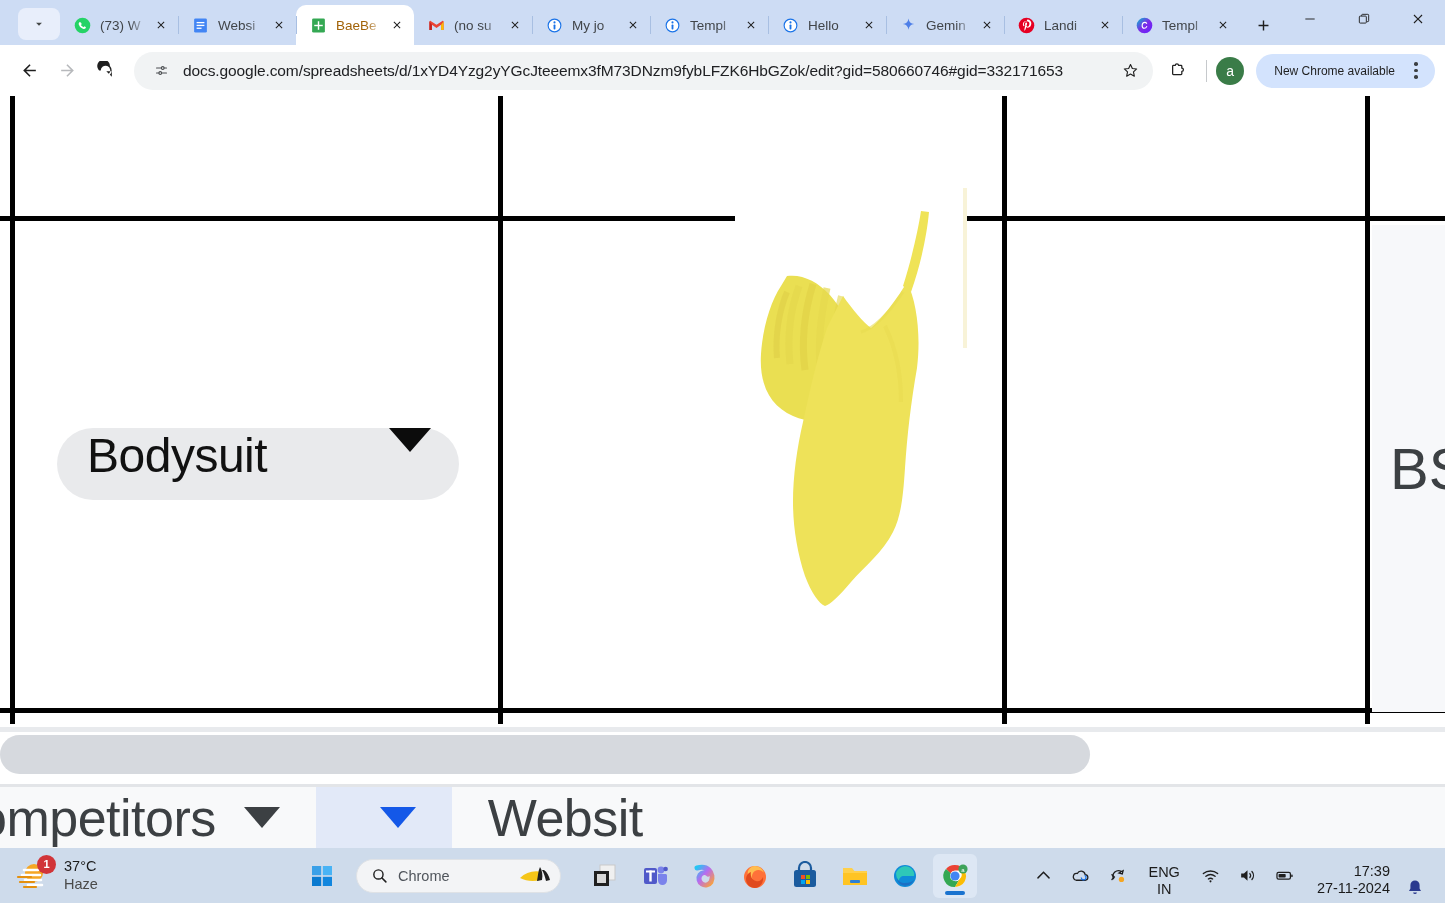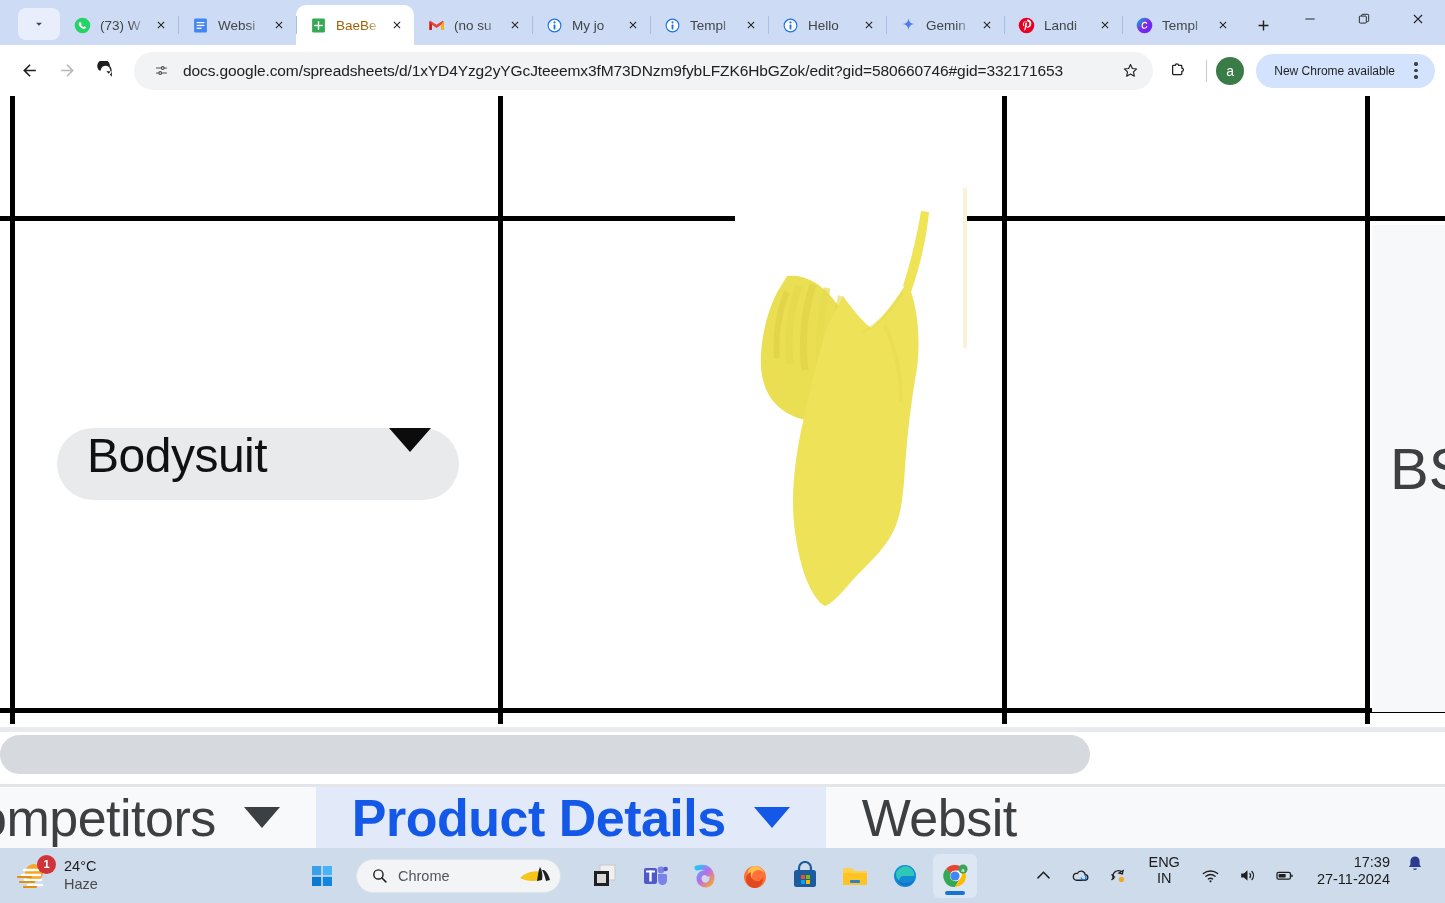--- a/index.html
+++ b/index.html
@@ -191,21 +191,21 @@
     width:44px; height:44px; display:flex; align-items:center; justify-content:center;
     cursor:pointer; border-radius:6px; position:relative;
   }
   .tbicon.active { background:#dde7f4; }
   .tbicon.active:after {
     content:""; position:absolute; bottom:3px; left:50%; transform:translateX(-50%);
     width:20px; height:3.5px; border-radius:2px; background:#1a73cf;
   }
   .tbicon svg { width:30px; height:30px; }
 
-  .tb-right { display:flex; align-items:flex-start; padding-right:12px; flex:0 0 auto; gap:0; }
+  .tb-right { display:flex; align-items:flex-end; padding-right:12px; flex:0 0 auto; gap:0; }
   .tr-item { display:flex; align-items:center; justify-content:center; cursor:pointer; padding:0 9px; height:44px; }
   .tr-item svg { width:19px; height:19px; }
   .lang { line-height:1.15; text-align:center; font-size:14.5px; color:#1b1b1b; padding:0 12px; cursor:pointer; }
   .clock { line-height:1.2; text-align:right; font-size:14.5px; color:#1b1b1b; padding:0 11px 0 14px; cursor:pointer; }
   .bell { padding:0 8px 0 4px; cursor:pointer; display:flex; align-items:center; }
 </style>
 </head>
 <body>
 
 <div class="chrome">
@@ -534,21 +534,20 @@
     <div class="hscroll-track">
       <div class="hscroll-thumb"></div>
     </div>
 
     <div class="sheetbar">
       <div class="sheettab" style="margin-left:-58px;">
         <span class="slabel">ompetitors</span>
         <span class="scaret"></span>
       </div>
       <div class="sheettab active">
-        <span class="slabel">Product Details</span>
         <span class="scaret"></span>
       </div>
       <div class="sheettab">
         <span class="slabel">Websit</span>
       </div>
     </div>
   </div>
 </div>
 
 <div class="taskbar">
@@ -556,21 +555,21 @@
   <div class="tb-weather">
     <span class="weather-ico">
       <svg viewBox="0 0 40 34" width="40" height="34">
         <circle cx="20" cy="14" r="9" fill="#f5a623"></circle>
         <path d="M10 11h14M8 16h18M11 21h16M14 26h14" stroke="#ffffff" stroke-width="2.6" stroke-linecap="round"></path>
         <path d="M4 18h13M6 23h14M10 28h12" stroke="#e4900f" stroke-width="2.2" stroke-linecap="round"></path>
       </svg>
       <span class="weather-badge">1</span>
     </span>
     <span class="weather-txt">
-      <div class="wt">24°C</div>
+      <div class="wt">37°C</div>
       <div class="wd">Haze</div>
     </span>
   </div>
 
   <div class="tb-center">
     <div class="startbtn">
       <svg viewBox="0 0 24 24" width="24" height="24">
         <rect x="2" y="2" width="9.2" height="9.2" fill="#3aa0e8"></rect>
         <rect x="12.8" y="2" width="9.2" height="9.2" fill="#48b3f5"></rect>
         <rect x="2" y="12.8" width="9.2" height="9.2" fill="#0a7ad0"></rect>

